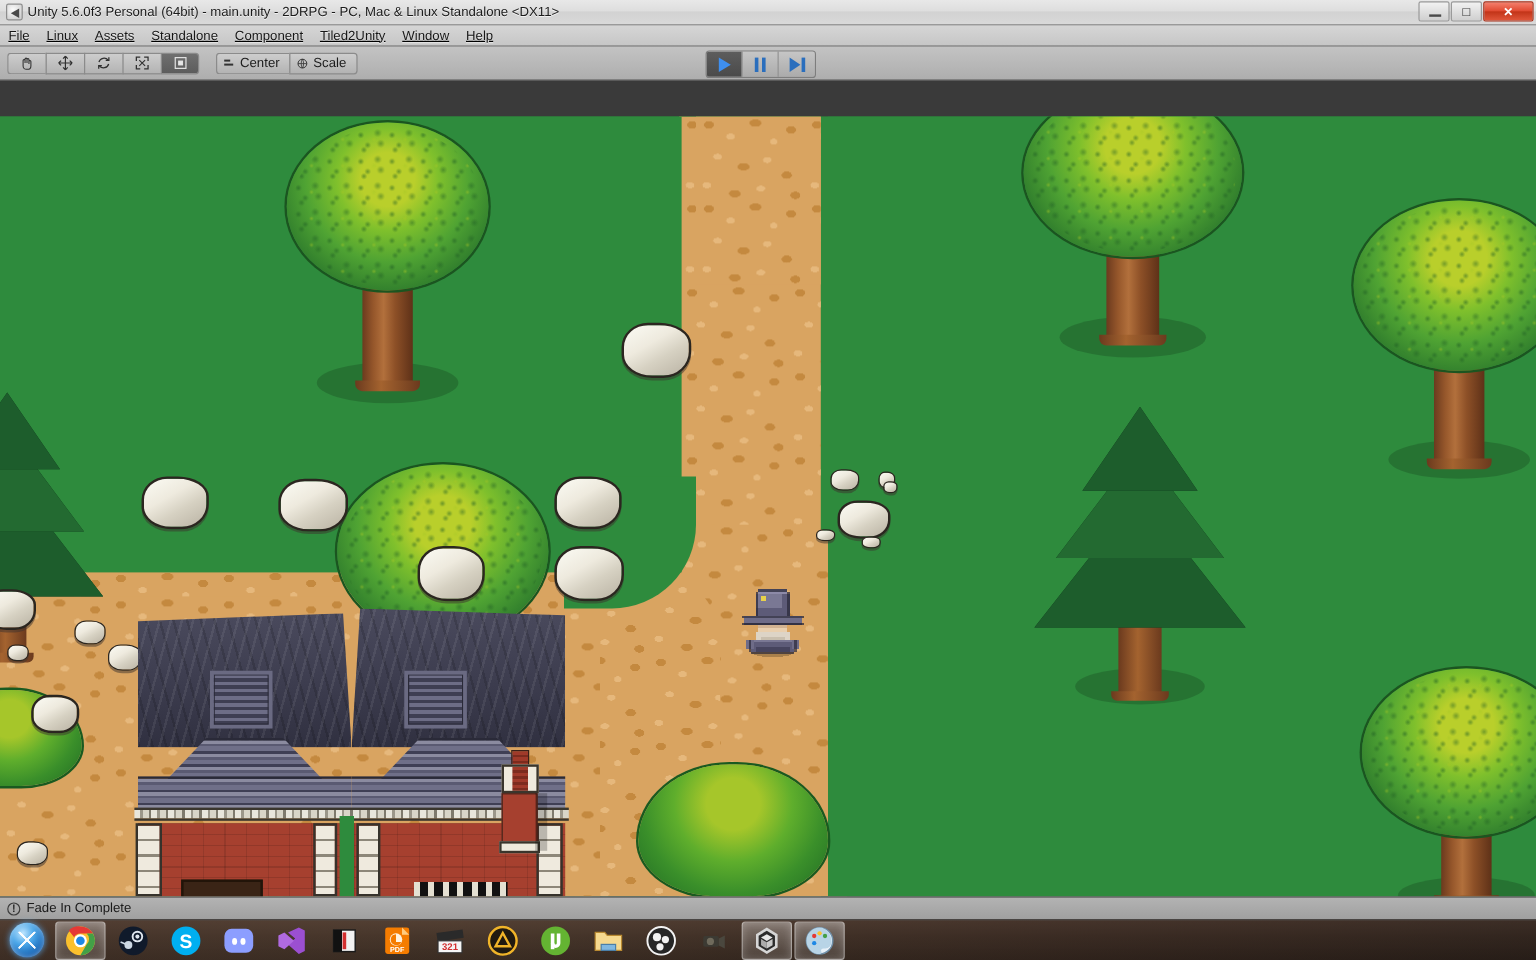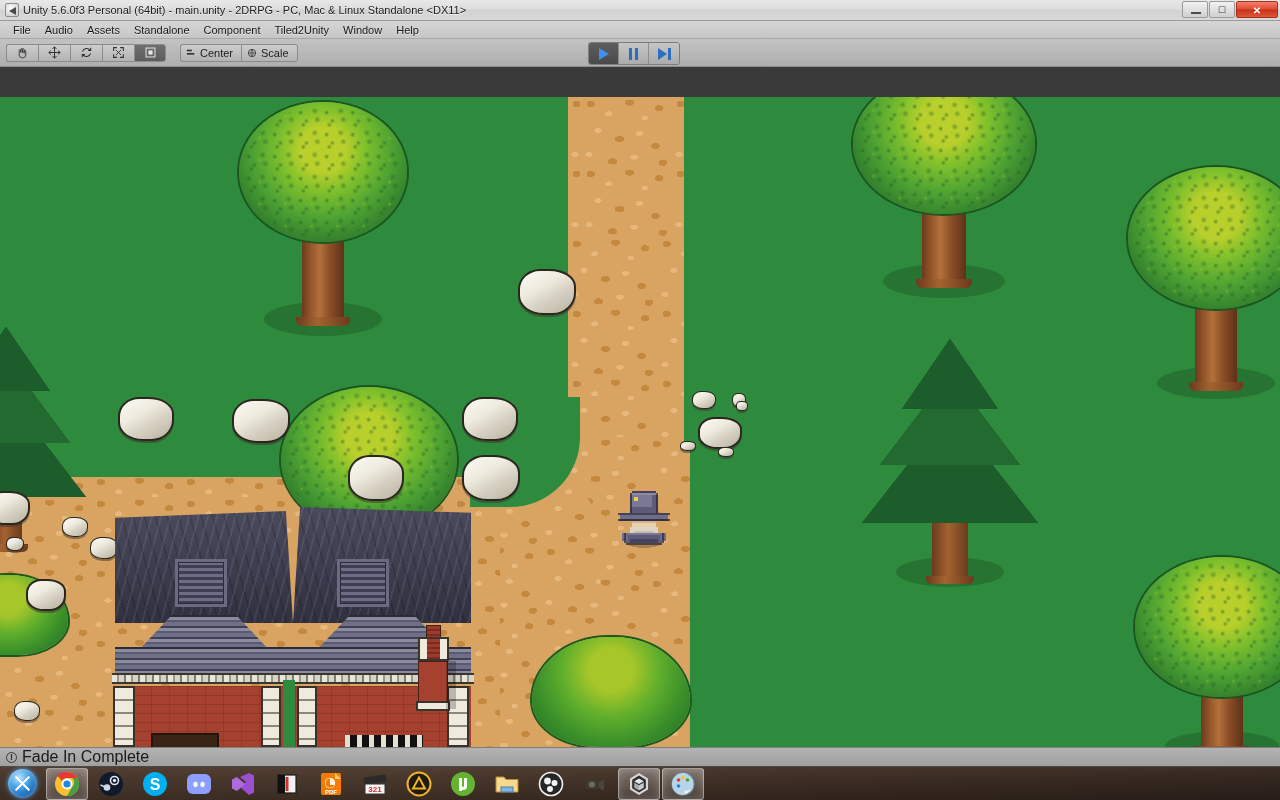--- a/index.html
+++ b/index.html
@@ -48,21 +48,21 @@
   }
   .winbtn .gl { position: absolute; left: 0; right: 0; top: 4px; text-align: center; font-size: 9px; color: #3a3a3a; line-height: 9px; }
   .winbtn.close .gl { color: #fff; font-weight: bold; font-size: 10px; }
   .winbtn.min .gl { position: absolute; left: 8px; bottom: 3px; top: auto; width: 10px; height: 2px; background: #4a4a4a; }
 
   
   .menubar {
     position: absolute; left: 0; top: 21px; width: 1280px; height: 18px;
     background: linear-gradient(to bottom, #d6d6d6, #c6c6c6);
     border-bottom: 1px solid #a6a6a6;
-    display: flex; align-items: center; padding-left: 6px;
+    display: flex; align-items: center;  text-decoration: underline;
   }
   .menu-item {
     font-size: 11px; color: #161616; padding: 2px 7px; cursor: default;
     text-shadow: 0 1px 0 rgba(255,255,255,.55);
   }
 
   
   .toolbar {
     position: absolute; left: 0; top: 39px; width: 1280px; height: 28px;
     background: linear-gradient(to bottom, #c3c3c3, #aeaeae);
@@ -349,21 +349,21 @@
     position: absolute; left: 0; top: 747px; width: 1280px; height: 19px;
     background: linear-gradient(to bottom, #b3b3b3, #a0a0a0);
     border-top: 1px solid #7e7e7e;
     display: flex; align-items: center; padding-left: 6px; gap: 5px;
   }
   .warnicon {
     width: 11px; height: 11px; border-radius: 50%;
     border: 1px solid #3c3c3c; color: #2a2a2a; font-size: 9px;
     display: flex; align-items: center; justify-content: center; font-weight: bold;
   }
-  .statustext { font-size: 16px; color: #1a1a1a; }
+  .statustext { font-size: 11px; color: #1a1a1a; }
 
   
   .taskbar {
     position: absolute; left: 0; top: 766px; width: 1280px; height: 34px;
     background: linear-gradient(to bottom, rgba(60,45,38,.93) 0%, rgba(42,31,26,.95) 45%, rgba(26,19,16,.97) 100%);
     border-top: 1px solid rgba(255,255,255,.22);
     display: flex; align-items: center;
   }
   .taskbar:before {
     content: ""; position: absolute; inset: 0;
@@ -425,21 +425,21 @@
           <span class="gl">☐</span>
         </div>
       <div class="winbtn close">
           <span class="gl">✕</span>
         </div>
     </div>
   </div>
 
   <div class="menubar">
     <div class="menu-item">File</div>
-    <div class="menu-item">Audio</div>
+    <div class="menu-item">Linux</div>
     <div class="menu-item">Assets</div>
     <div class="menu-item">Standalone</div>
     <div class="menu-item">Component</div>
     <div class="menu-item">Tiled2Unity</div>
     <div class="menu-item">Window</div>
     <div class="menu-item">Help</div>
   </div>
 
   <div class="toolbar">
     <div class="tbgroup">

